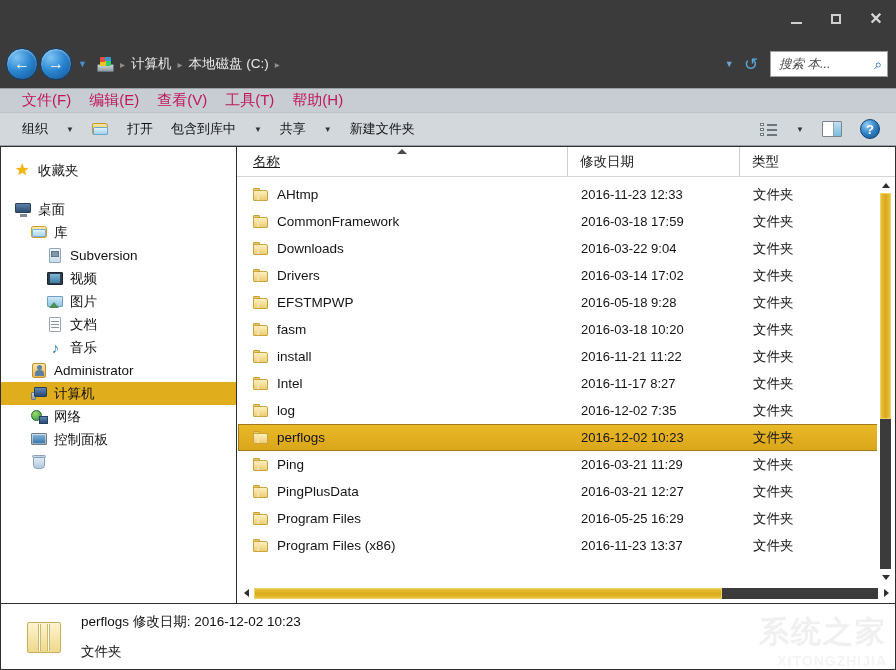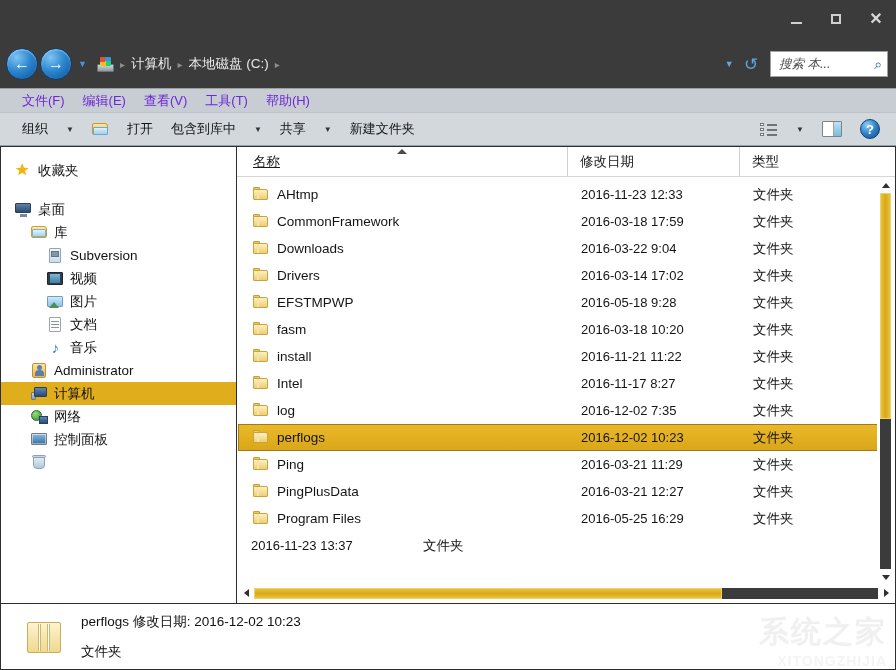--- a/index.html
+++ b/index.html
@@ -96,21 +96,21 @@
   .search-icon { color: #2f6fae; font-size: 14px; flex: none; }
 
   
   .menubar {
     height: 24px; background: #c8cdd3;
     display: flex; align-items: center; gap: 2px;
     padding-left: 14px;
     border-top: 1px solid #9aa0a6;
   }
   .menuitem {
-    font-size: 13px; color: #6d28d9; padding: 2px 8px; white-space: nowrap;
+    font-size: 15px; color: #be185d; padding: 2px 8px; white-space: nowrap;
   }
 
   
   .toolbar {
     height: 34px; background: #d3d8dd;
     border-top: 1px solid #bcc2c8;
     border-bottom: 1px solid #9aa0a6;
     display: flex; align-items: center;
     padding: 0 8px 0 14px; gap: 2px;
   }
@@ -326,21 +326,21 @@
     height: 27px; display: flex; align-items: center;
     font-size: 13.5px; color: #141414;
     margin: 0 1px; border: 1px solid transparent;
   }
   .row.selected {
     background: linear-gradient(#e9b928, #dba61a);
     border: 1px solid #a3791a;
   }
   .cell { white-space: nowrap; overflow: hidden; }
   .cell-name {
-    width: 330px; flex: none; display: flex; 
+    width: 330px; flex: none; display: flex; align-items: center;
     gap: 8px; padding-left: 14px;
   }
   .cell-date { width: 172px; flex: none; padding-left: 12px; font-size: 13px; }
   .cell-type { flex: 1; padding-left: 12px; }
   .row-folder-icon {
     width: 16px; height: 14px; position: relative; flex: none;
   }
   .row-folder-icon .tab {
     position: absolute; left: 0; top: 0; width: 7px; height: 3px;
     background: #e9c964; border: 1px solid #c7a036; border-radius: 1px 1px 0 0;
@@ -821,20 +821,28 @@
                 <span class="bd"></span>
                 <span class="spine"></span>
               </span>
             <span>Program Files</span>
           </div>
           <div class="cell cell-date">2016-05-25 16:29</div>
           <div class="cell cell-type">文件夹</div>
         </div>
 
         <div class="row">
+          <div class="cell cell-name">
+            <span class="row-folder-icon">
+                <span class="tab"></span>
+                <span class="bd"></span>
+                <span class="spine"></span>
+              </span>
+            <span>Program Files (x86)</span>
+          </div>
           <div class="cell cell-date">2016-11-23 13:37</div>
           <div class="cell cell-type">文件夹</div>
         </div>
 
       </div>
 
       <div class="vscroll">
         <div class="vs-arrow">
             <span class="up"></span>
           </div>

